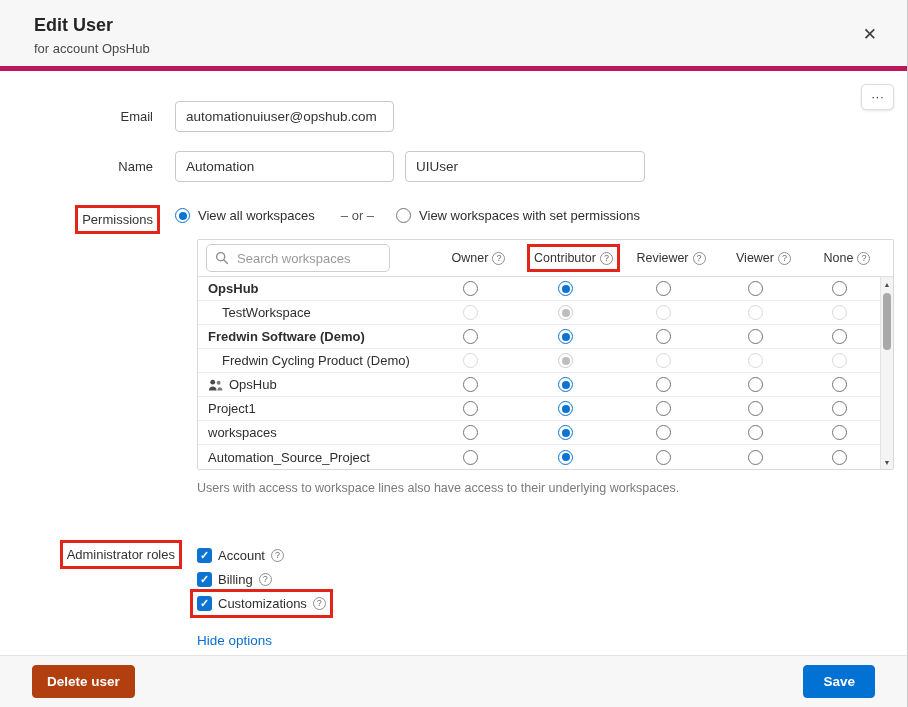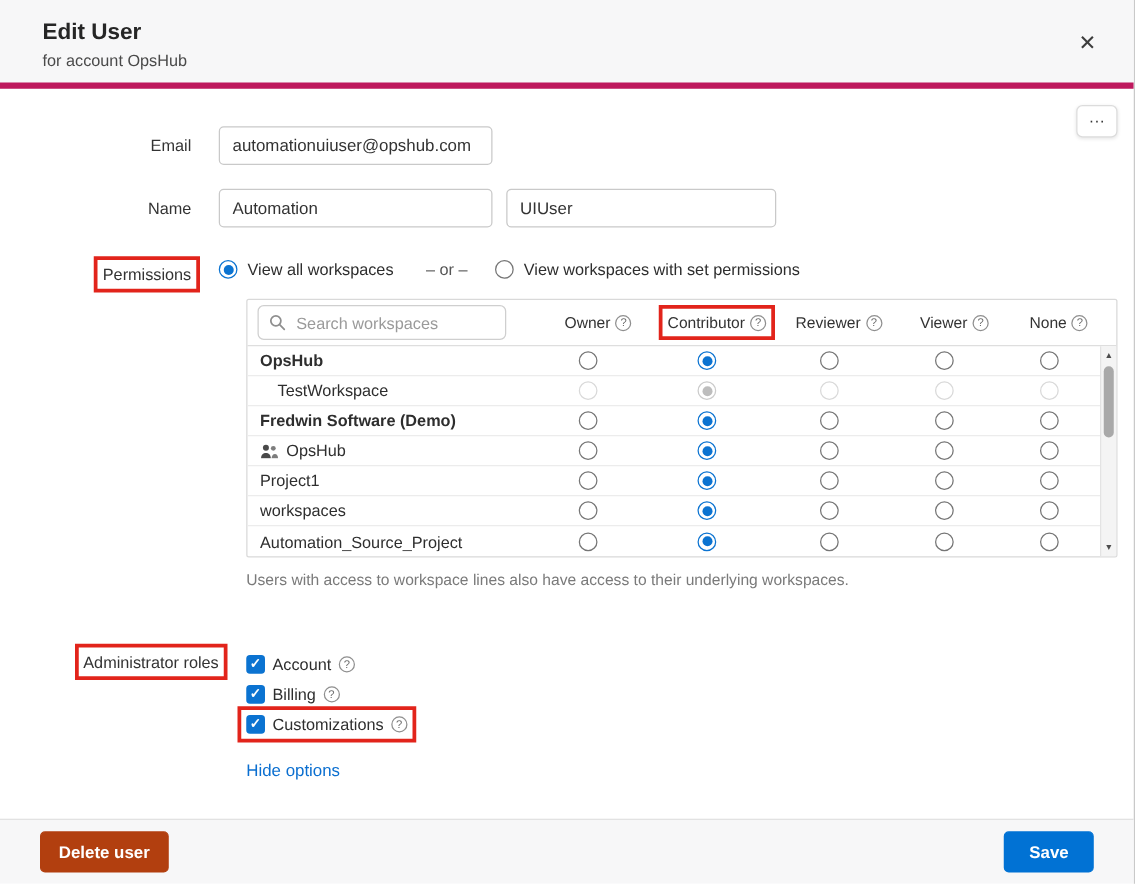--- a/index.html
+++ b/index.html
@@ -63,21 +63,21 @@
   .or-text { color: #555; margin: 0 22px 0 26px; }
   
   .ws-table { margin-left: 165px; width: 697px; border: 1px solid #d9d9d9; border-radius: 2px; background: #fff; }
   .ws-head {
     display: grid; grid-template-columns: 225px 95px 95px 100px 85px 82px;
     align-items: center; height: 37px; padding: 0 0 0 8px; border-bottom: 1px solid #dedede;
   }
   .search-wrap { position: relative; width: 212px; }
   .search-wrap svg { position: absolute; left: 9px; top: 7px; }
   .search-input {
-    width: 199px; height: 28px; border: 1px solid #cfcfcf; border-radius: 5px;
+    width: 184px; height: 28px; border: 1px solid #cfcfcf; border-radius: 5px;
     padding: 0 8px 0 30px; font-size: 13px; color: #333;
     font-family: "Liberation Sans", sans-serif;
   }
   .search-input::placeholder { color: #9a9a9a; }
   .th-cell { display: flex; justify-content: center; }
   .th-inner { display: inline-flex; align-items: center; gap: 4px; font-size: 12.5px; color: #333; }
   .help {
     width: 13px; height: 13px; border: 1px solid #8f8f8f; border-radius: 50%;
     font-size: 9px; color: #6d6d6d; display: inline-flex; align-items: center;
     justify-content: center; flex: none; cursor: pointer; line-height: 1;
@@ -142,21 +142,21 @@
 
   <div class="form-row" style="margin-top:16px;">
     <div class="form-label">Email</div>
     <input class="text-input" value="automationuiuser@opshub.com" style="">
   </div>
 
   <div class="form-row">
     <div class="form-label">Name</div>
     <div class="name-inputs">
       <input class="text-input" value="Automation" style="">
-      <input class="text-input" style="width: 216px;" value="UIUser">
+      <input class="text-input" style="width: 240px;" value="UIUser">
     </div>
   </div>
 
   <div class="form-row" style="margin-bottom:12px;">
     <div class="form-label" style="padding-top:11px;">
       <span class="red-box">Permissions</span>
     </div>
     <div class="perm-group">
       <span class="radio selected"></span>
       <span class="opt-label">View all workspaces</span>
@@ -264,20 +264,40 @@
               <span class="radio"></span>
             </div>
             <div class="w-cell">
               <span class="radio"></span>
             </div>
             <div class="w-cell">
               <span class="radio"></span>
             </div>
           </div>
           <div class="w-row">
+            <div class="w-name indent">
+              <span>Fredwin Cycling Product (Demo)</span>
+            </div>
+            <div class="w-cell">
+              <span class="radio dim"></span>
+            </div>
+            <div class="w-cell">
+              <span class="radio sel-disabled"></span>
+            </div>
+            <div class="w-cell">
+              <span class="radio dim"></span>
+            </div>
+            <div class="w-cell">
+              <span class="radio dim"></span>
+            </div>
+            <div class="w-cell">
+              <span class="radio dim"></span>
+            </div>
+          </div>
+          <div class="w-row">
             <div class="w-name">
               <span>
                 <svg width="15" height="12" viewBox="0 0 16 13" style="display:block">
                   <circle cx="5" cy="3.4" r="2.6" fill="#4a4a4a"></circle>
                   <circle cx="11.4" cy="4" r="2.1" fill="#7d7d7d"></circle>
                   <path d="M0.8 12.5c0-3 1.9-4.5 4.2-4.5s4.2 1.5 4.2 4.5z" fill="#4a4a4a"></path>
                   <path d="M9.9 12.5c.2-2.3 1.4-3.6 2.9-3.6 1.7 0 2.7 1.5 2.7 3.6z" fill="#7d7d7d"></path>
                 </svg>
               </span>
               <span>OpsHub</span>

